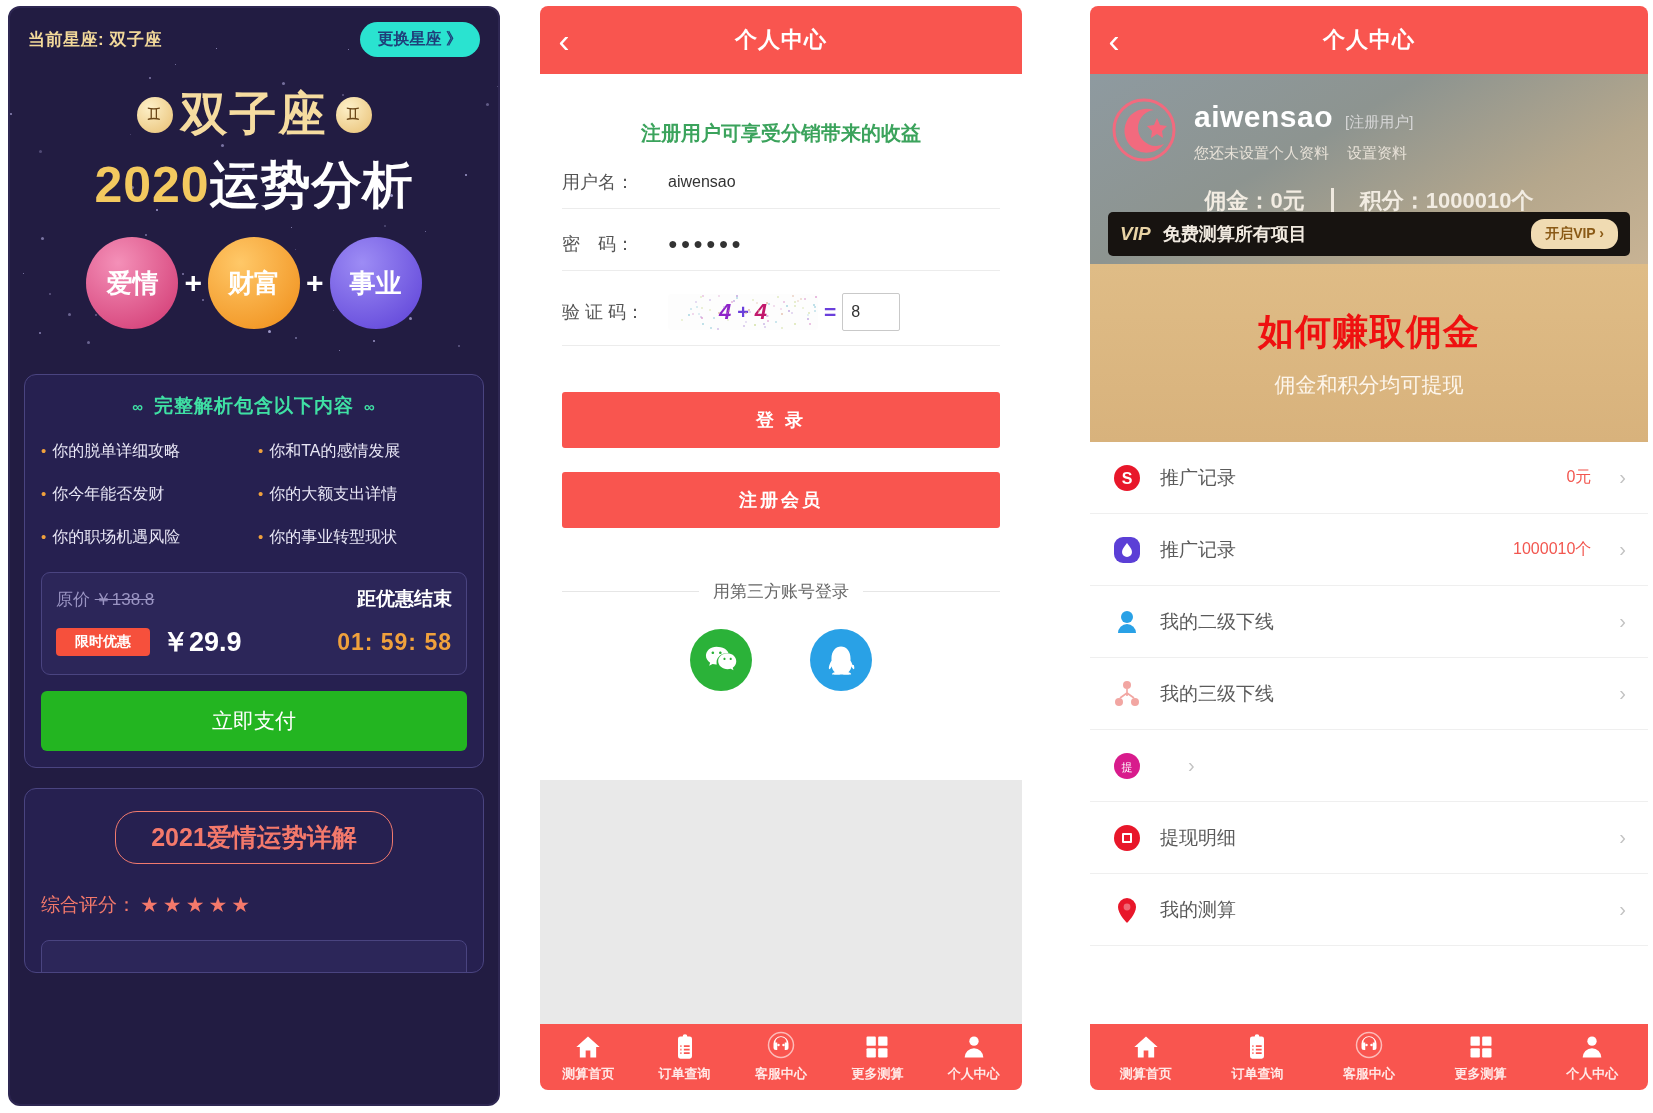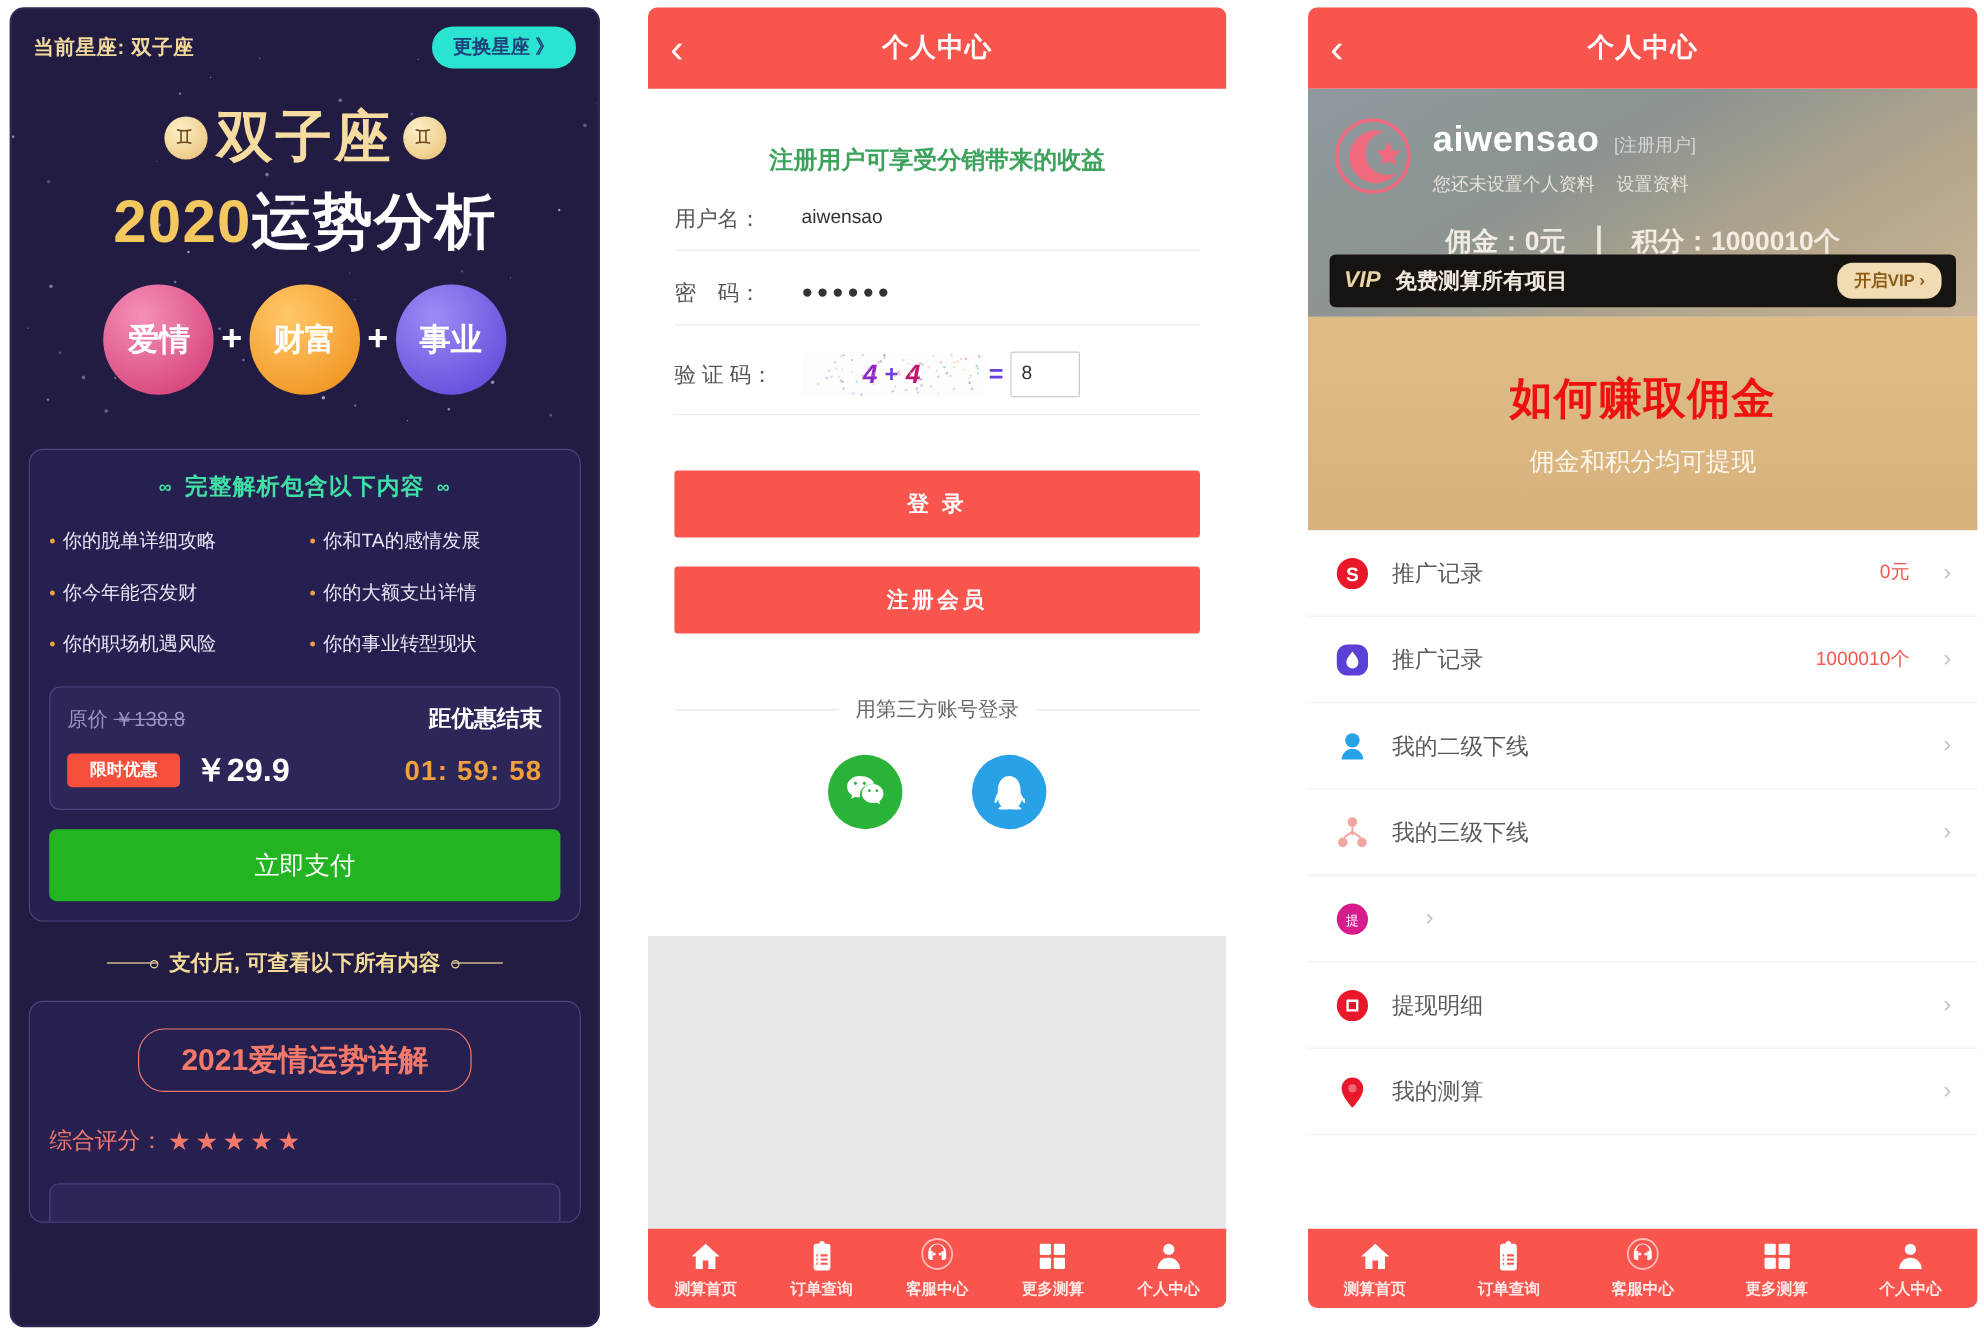--- a/index.html
+++ b/index.html
@@ -347,25 +347,20 @@
             <span class="tag-limited">限时优惠</span>
             <span class="price-now">￥29.9</span>
           </span>
           <span class="timer-val">01: 59: 58</span>
         </div>
       </div>
 
       <button class="pay-btn">立即支付</button>
     </div>
 
-    <div class="after-pay">
-      <span class="ln l"></span>
-      <span>支付后, 可查看以下所有内容</span>
-      <span class="ln r"></span>
-    </div>
 
     <div class="detail-card">
       <div class="detail-pill">2021爱情运势详解</div>
       <div class="score-row">
         <span>综合评分：</span>
         <span class="stars">★★★★★</span>
       </div>
       <div class="detail-sub"></div>
     </div>
   </div>

